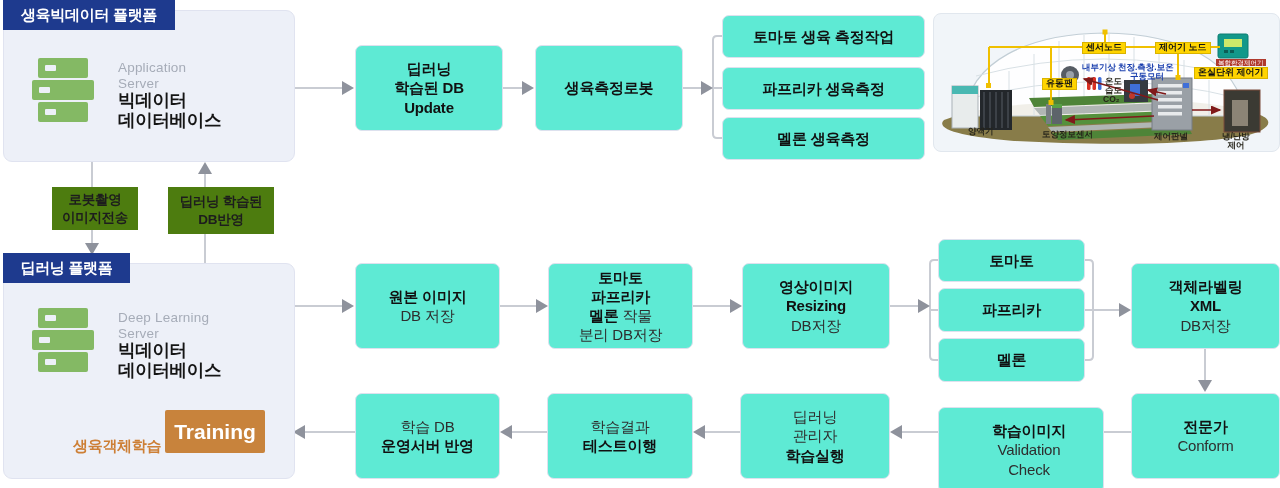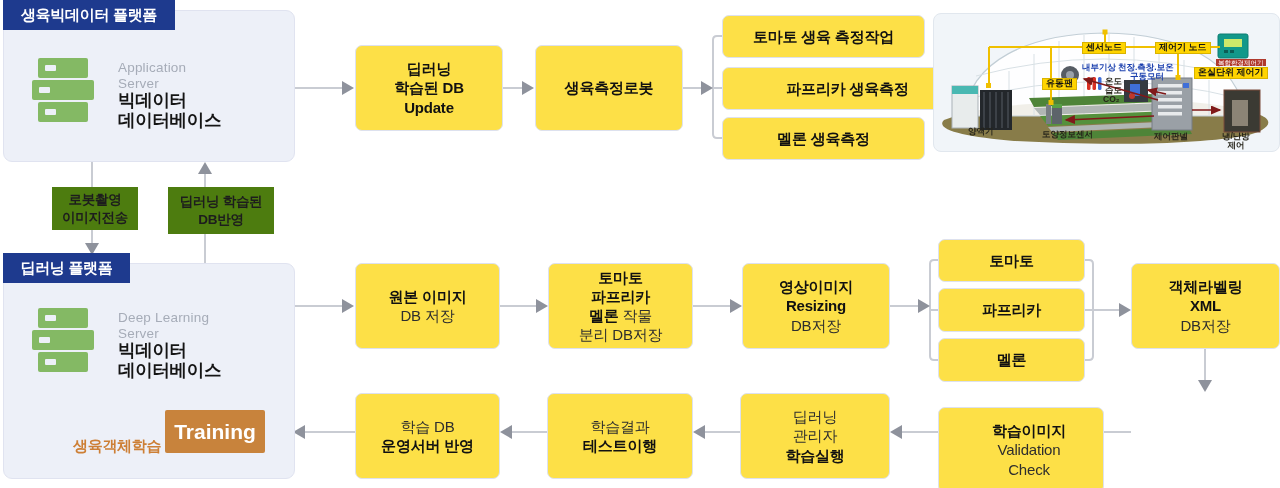--- a/index.html
+++ b/index.html
@@ -1,19 +1,19 @@
 <!DOCTYPE html>
 <html><head>
 <meta charset="utf-8">
 <style>
   html,body{margin:0;padding:0;background:#ffffff;}
   body{font-family:"Liberation Sans","DejaVu Sans",sans-serif;}
   #stage{position:relative;width:1280px;height:488px;background:#ffffff;overflow:hidden;}
   svg.overlay{position:absolute;left:0;top:0;pointer-events:none;}
-  .box{position:absolute;background:#fde047;border:1px solid #dde1ee;border-radius:7px;
+  .box{position:absolute;background:#5eead4;border:1px solid #dde1ee;border-radius:7px;
        display:flex;flex-direction:column;align-items:center;justify-content:center;
        text-align:center;font-size:15px;line-height:1.28;color:#2e2e2e;letter-spacing:-0.2px;}
   .box .b{font-weight:700;color:#111;}
   .platform{position:absolute;background:#edf0f8;border:1px solid #e0e3f0;border-radius:9px;}
   .badge{position:absolute;background:#1e3a8e;color:#ffffff;font-weight:700;font-size:15px;
          display:flex;align-items:center;justify-content:center;letter-spacing:-0.3px;z-index:5;}
   .srv-type{position:absolute;font-size:13.5px;line-height:1.18;color:#a6acb8;letter-spacing:0.2px;}
   .srv-name{position:absolute;font-size:17.5px;line-height:1.15;font-weight:700;color:#151515;letter-spacing:-0.3px;}
   .graybox{position:absolute;background:#4d7c0f;display:flex;flex-direction:column;align-items:center;
            justify-content:center;text-align:center;font-size:13.5px;font-weight:700;color:#1d1d1d;line-height:1.3;letter-spacing:-0.3px;}
@@ -114,21 +114,21 @@
     <span class="b">딥러닝</span>
     <span class="b">학습된 DB</span>
     <span class="b">Update</span>
   </div>
   <div class="box" style="left:535px;top:45px;width:146px;height:84px;">
     <span class="b">생육측정로봇</span>
   </div>
   <div class="box" style="left:722px;top:15px;width:201px;height:41px;">
     <span class="b">토마토 생육 측정작업</span>
   </div>
-  <div class="box" style="left:722px;top:67px;width:201px;height:41px;padding-left:24px;">
+  <div class="box" style="left:722px;top:67px;width:201px;height:41px;">
     <span class="b">파프리카 생육측정</span>
   </div>
   <div class="box" style="left:722px;top:117px;width:201px;height:41px;">
     <span class="b">멜론 생육측정</span>
   </div>
 
   <div class="graybox" style="left:52px;top:187px;width:86px;height:43px;">
     <span>로봇촬영</span>
     <span>이미지전송</span>
   </div>
@@ -191,20 +191,24 @@
   </div>
   <div class="box" style="left:938px;top:338px;width:145px;height:42px;">
     <span class="b">멜론</span>
   </div>
   <div class="box" style="left:1131px;top:263px;width:147px;height:84px;">
     <span class="b">객체라벨링</span>
     <span class="b">XML</span>
     <span>DB저장</span>
   </div>
 
+  <div class="box" style="left:1131px;top:393px;width:147px;height:84px;">
+    <span class="b">전문가</span>
+    <span>Conform</span>
+  </div>
   <div class="box" style="left:938px;top:407px;width:148px;height:84px;padding-left:16px;">
     <span class="b">학습이미지</span>
     <span>Validation</span>
     <span>Check</span>
   </div>
   <div class="box" style="left:740px;top:393px;width:148px;height:84px;">
     <span>딥러닝</span>
     <span>관리자</span>
     <span class="b">학습실행</span>
   </div>

